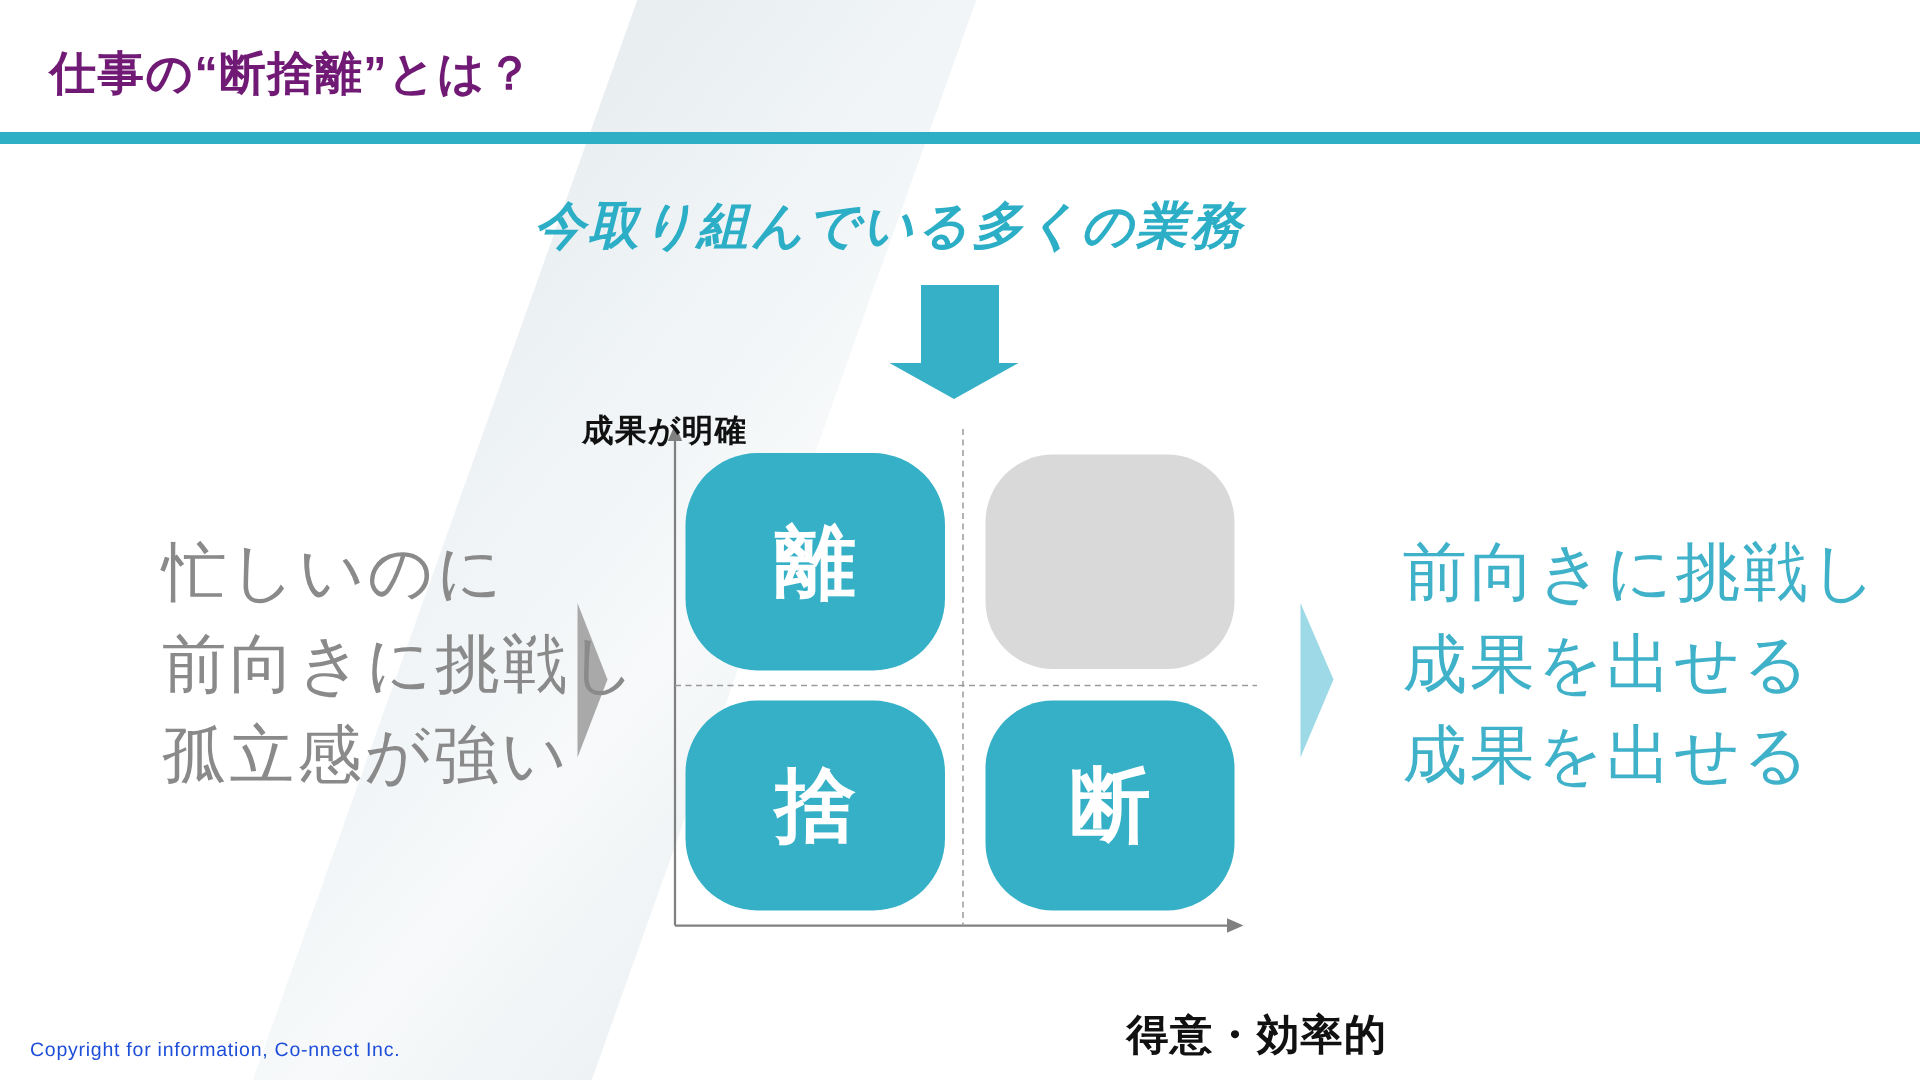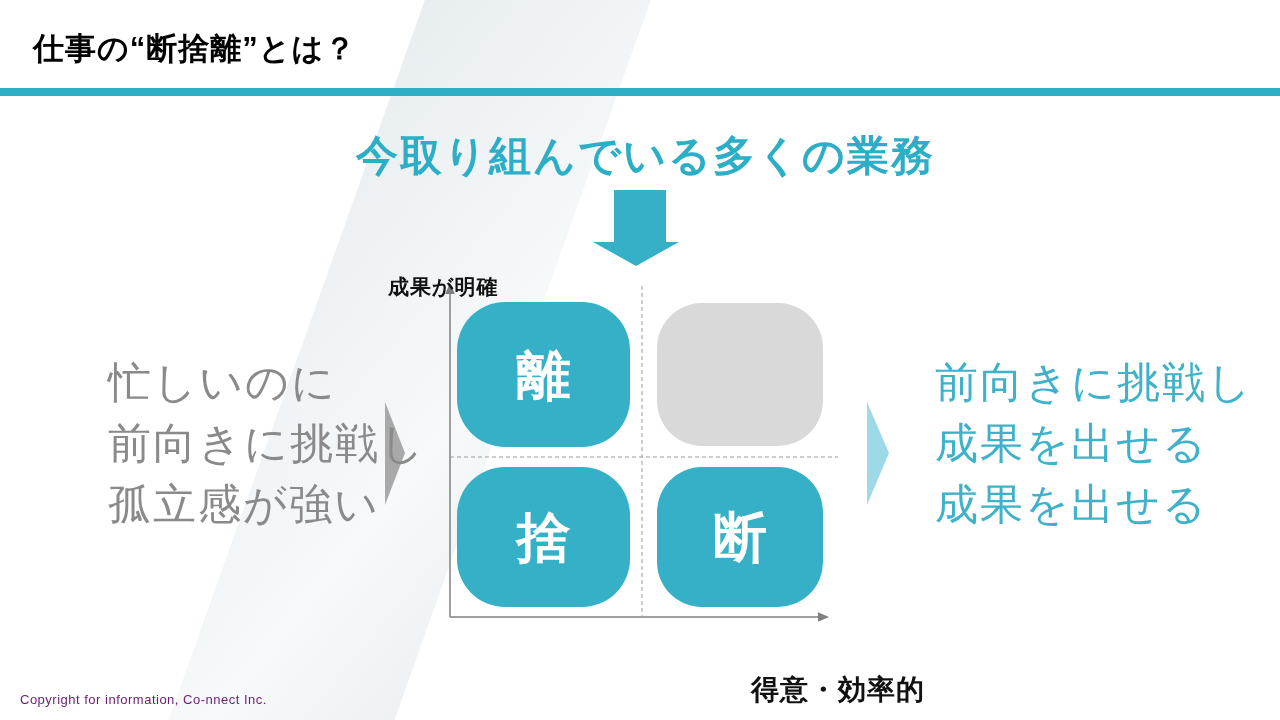--- a/index.html
+++ b/index.html
@@ -8,28 +8,28 @@
     overflow:hidden;font-family:"Liberation Sans",sans-serif;
   }
   .band{
     position:absolute;left:432px;top:-20px;width:226px;height:790px;
     transform:skewX(-19.6deg);transform-origin:0 0;
     background:linear-gradient(115deg,#e8edf0 0%,#f0f4f6 35%,#f7f9fa 65%,#edf1f3 100%);
     z-index:0;
   }
   .title{
     position:absolute;left:33px;top:28px;z-index:2;
-    font-size:31px;font-weight:700;letter-spacing:1px;color:#000000;white-space:nowrap;
+    font-size:31px;font-weight:700;letter-spacing:1px;color:#701a75;white-space:nowrap;
   }
   .rule{
     position:absolute;left:0;top:88px;width:1280px;height:8px;background:#2fafc5;z-index:2;
   }
   .heading{
     position:absolute;left:356px;top:128px;z-index:2;
-    font-size:42px;font-weight:700;letter-spacing:2px;color:#2caec6;white-space:nowrap;
+    font-size:34px;font-weight:700;letter-spacing:2px;color:#2caec6;white-space:nowrap;font-style:italic;
   }
   .overlay-svg{position:absolute;left:0;top:0;width:1280px;height:720px;z-index:2;}
   .axis-label{
     position:absolute;z-index:3;color:#111111;font-weight:700;white-space:nowrap;margin-top:32px;
   }
   .y-label{left:388px;top:241px;font-size:21px;letter-spacing:1px;}
   .x-label{left:751px;top:639px;font-size:28px;letter-spacing:1px;}
   .quad{
     position:absolute;z-index:3;display:flex;align-items:center;justify-content:center;
   }
@@ -39,21 +39,21 @@
   .q-bl{left:457px;top:467px;width:173px;height:140px;border-radius:48px;background:#35b0c7;}
   .q-br{left:657px;top:467px;width:166px;height:140px;border-radius:45px;background:#35b0c7;}
   .note{
     position:absolute;top:352px;z-index:3;font-size:43px;line-height:61px;
     letter-spacing:2px;white-space:nowrap;
   }
   .note-left{left:108px;color:#8a8a8a;}
   .note-right{left:935px;color:#3fb2ca;}
   .copyright{
     position:absolute;left:20px;top:692px;z-index:3;
-    font-size:13px;letter-spacing:0.5px;color:#701a75;white-space:nowrap;
+    font-size:13px;letter-spacing:0.5px;color:#1d4ed8;white-space:nowrap;
   }
 </style>
 </head>
 <body>
 
 <div class="slide">
 
   <div class="band"></div>
 
   <div class="title">仕事の“断捨離”とは？</div>

